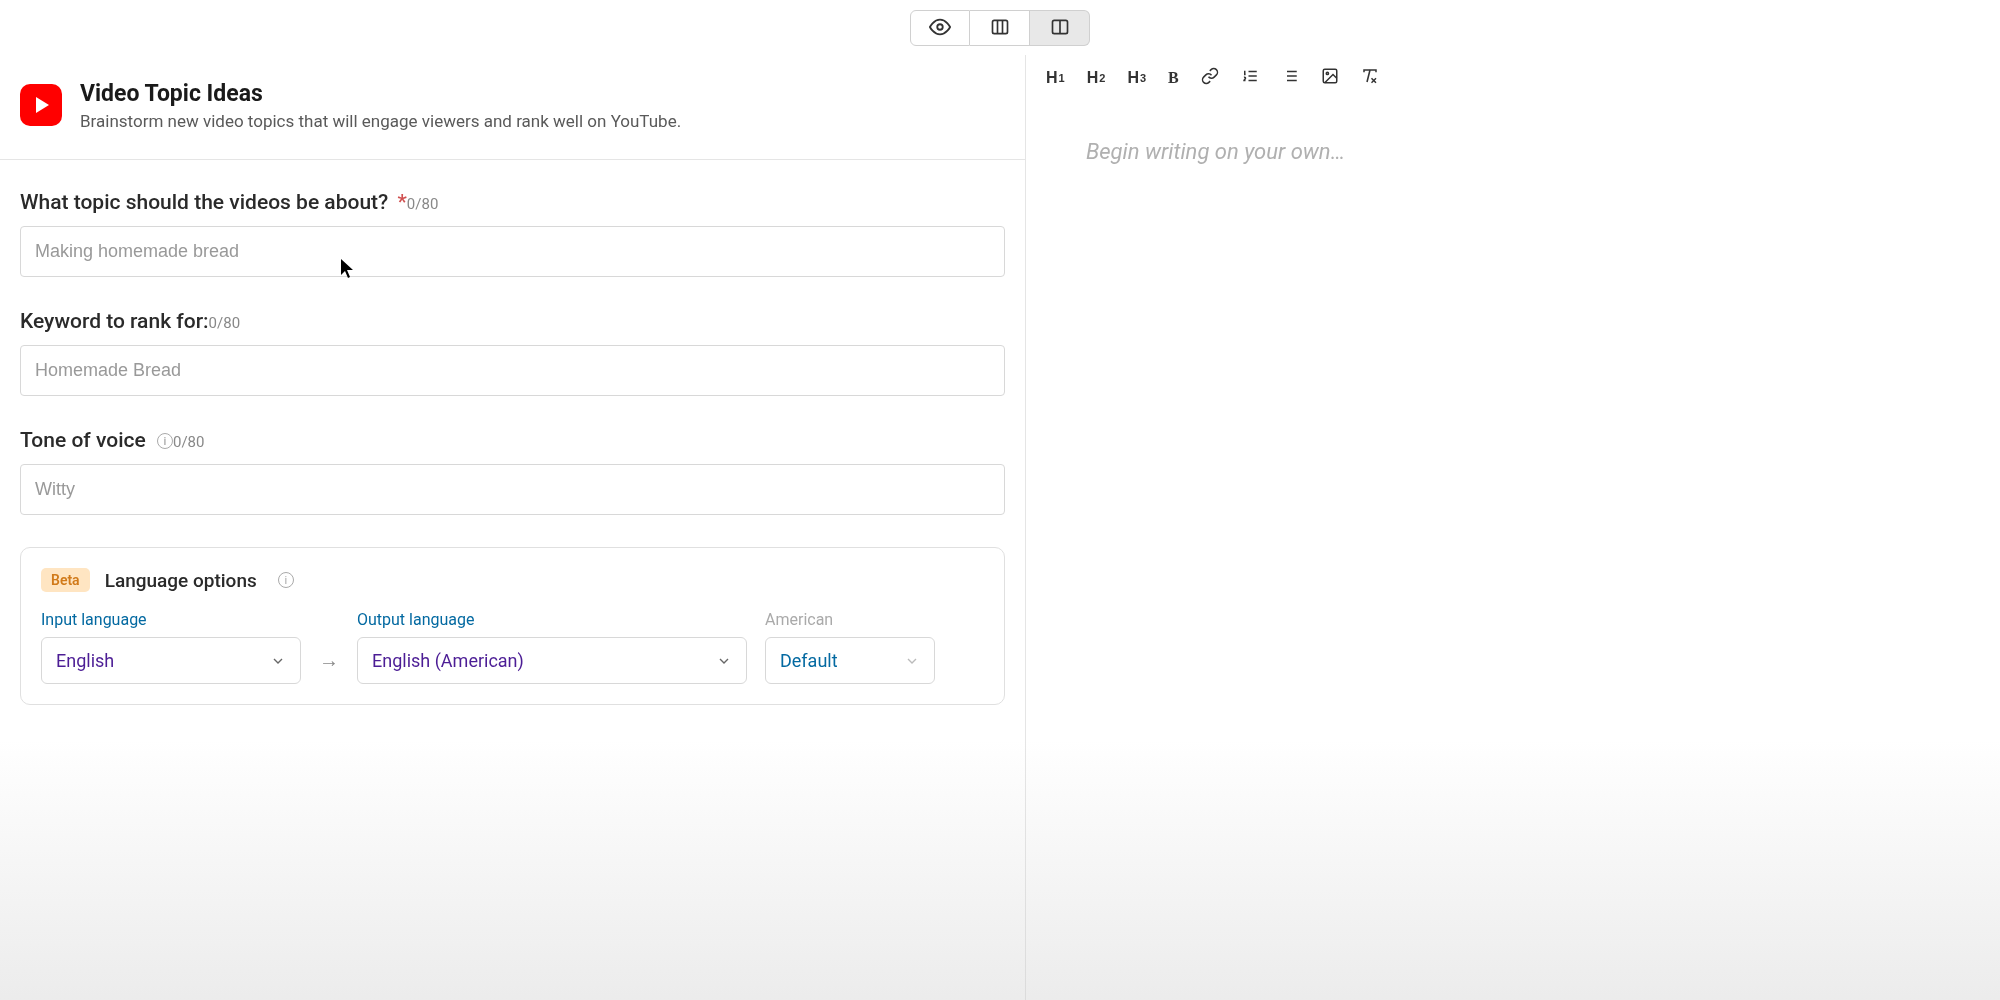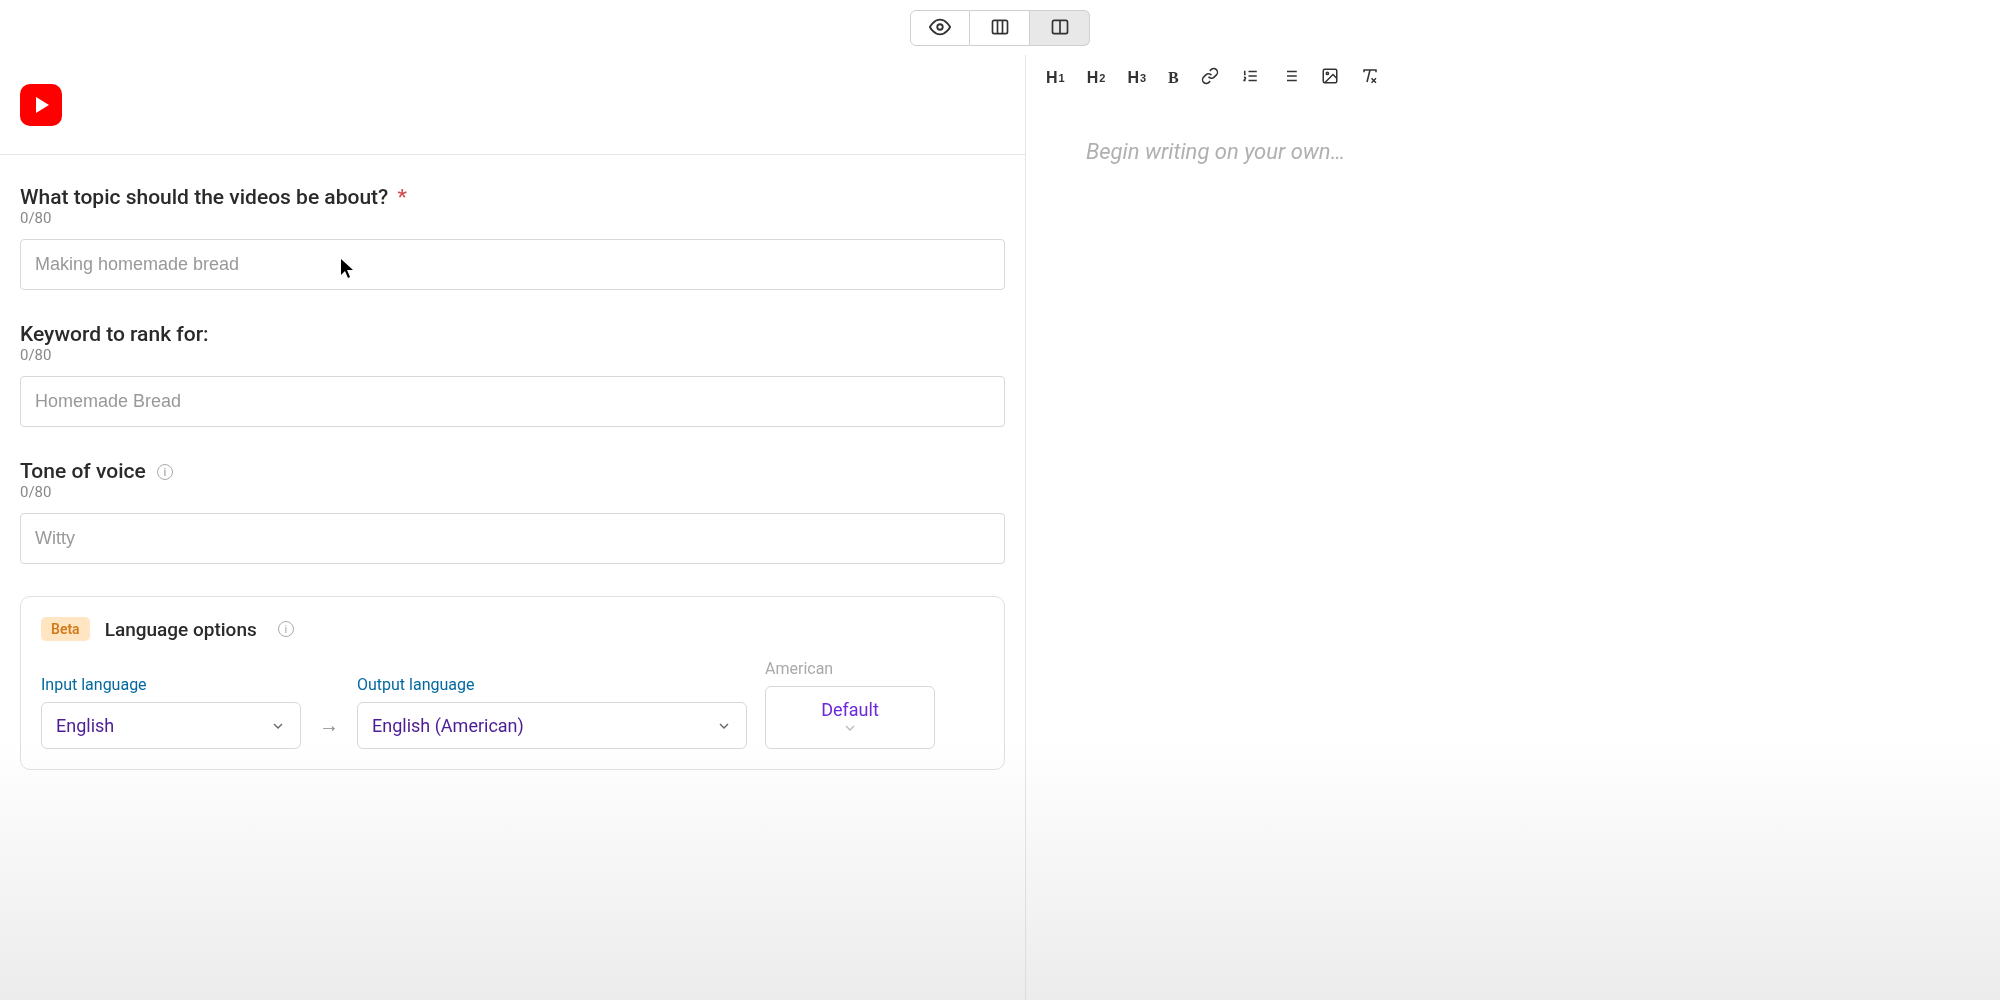--- a/index.html
+++ b/index.html
@@ -84,21 +84,20 @@
     }
     .form {
       padding: 30px 20px 20px 20px;
     }
     .field { margin-bottom: 32px; }
     .field-head {
       display: flex;
       justify-content: flex-start;
       align-items: baseline;
       margin-bottom: 12px;
-      flex-direction: column;
     }
     .field-label {
       font-size: 21px;
       color: #2a2a2a;
       font-weight: 500;
     }
     .req { color: #d05050; margin-left: 4px; }
     .count { font-size: 15px; color: #888; }
     .field input {
       width: 100%;
@@ -155,21 +154,21 @@
       border-radius: 6px;
       padding: 12px 14px;
       display: flex;
       align-items: center;
       justify-content: space-between;
       background: #fff;
       cursor: pointer;
       font-size: 18px;
       color: #4c1d95;
     }
-    .select.disabled { color: #6d28d9; cursor: default; flex-direction: column; }
+    .select.disabled { color: #0369a1; cursor: default; }
     .select .chev svg { display: block; }
     .arrow-between {
       font-size: 20px;
       color: #888;
       padding-bottom: 12px;
     }
     .right-panel {
       flex: 1;
       display: flex;
       flex-direction: column;
@@ -247,20 +246,24 @@
     </span>
   </button>
 </div>
 
 <div class="main">
 
   <div class="left-panel">
     <div class="header">
       <div class="yt-icon">
         <div class="yt-play"></div>
+      </div>
+      <div class="title-block">
+        <h1>Video Topic Ideas</h1>
+        <p>Brainstorm new video topics that will engage viewers and rank well on YouTube.</p>
       </div>
     </div>
 
     <div class="form">
 
       <div class="field">
         <div class="field-head">
           <div class="field-label">
             <span>What topic should the videos be about?</span>
             <span class="req">*</span>

